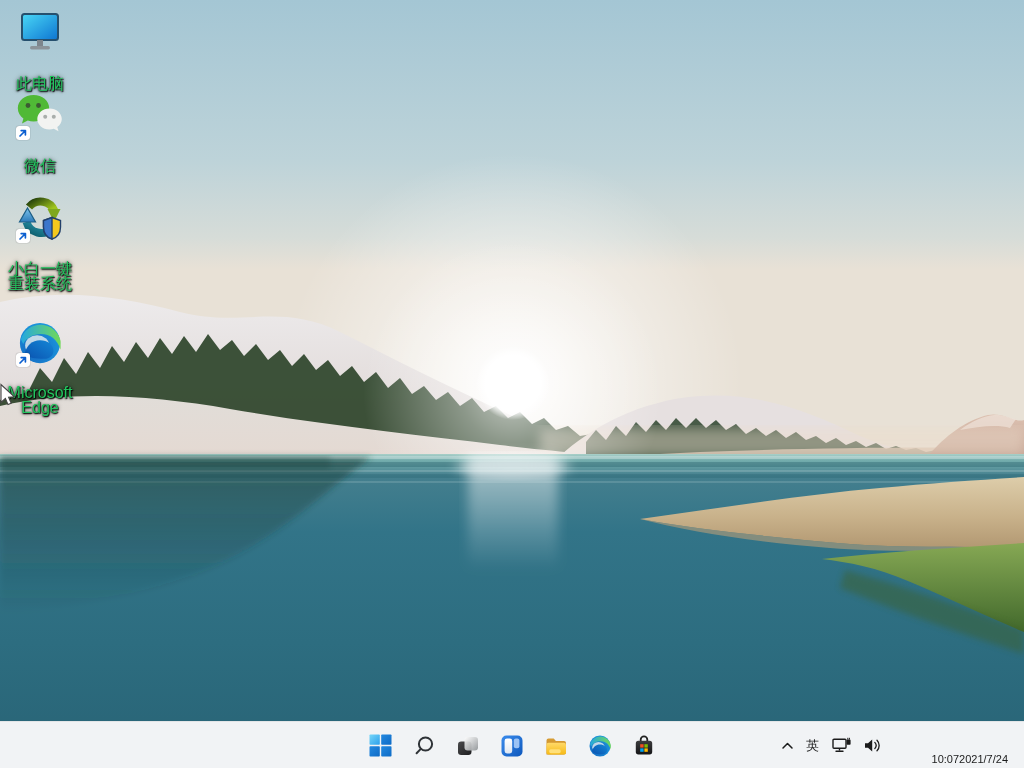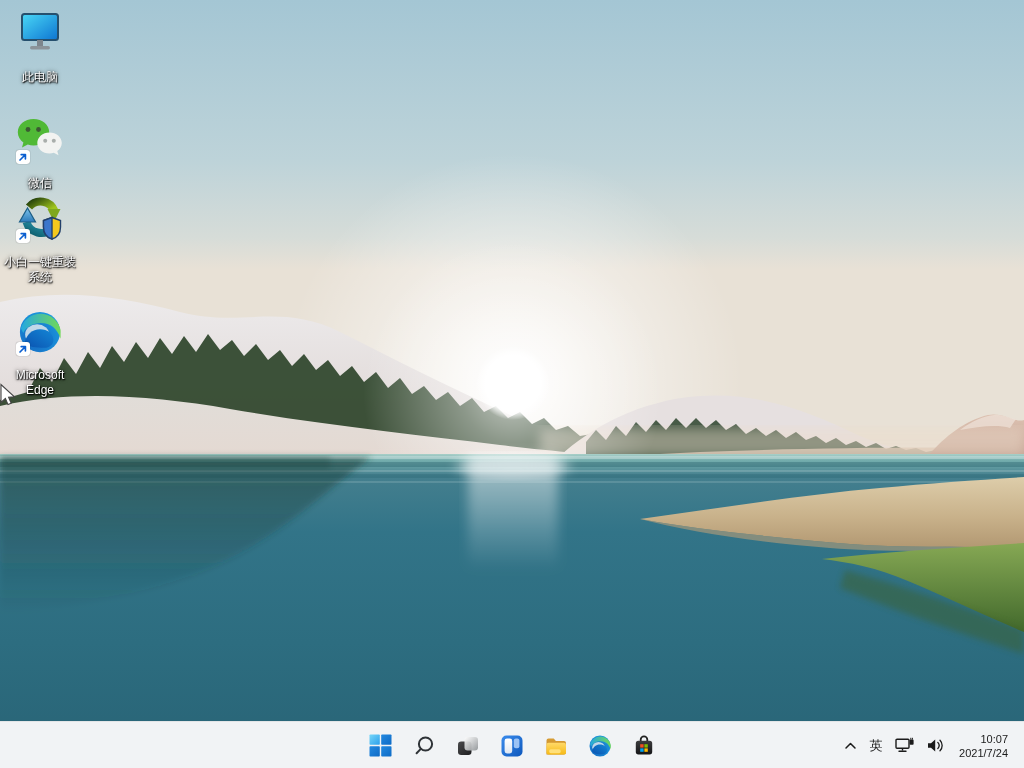--- a/index.html
+++ b/index.html
@@ -12,22 +12,22 @@
   .wallpaper{position:absolute;left:0;top:0;width:1024px;height:768px;display:block;}
 
   
   .desktop-icon{
     position:absolute;left:1px;width:78px;
     display:flex;flex-direction:column;align-items:center;
     cursor:default;
   }
   .icon-art{position:relative;width:46px;height:48px;flex:none;}
   .icon-label{
-    margin-top:12px;max-width:76px;text-align:center;
-    font-size:12px;line-height:15px;color:#ffffff;
+    margin-top:18px;max-width:76px;text-align:center;
+    font-size:16px;line-height:15px;color:#22c55e;
     text-shadow:0 1px 2px rgba(0,0,0,.9),0 0 4px rgba(0,0,0,.65),1px 1px 1px rgba(0,0,0,.8);
     word-break:break-word;
   }
   .shortcut-badge{
     position:absolute;left:-1px;bottom:0;width:14px;height:14px;
     background:#fff;border-radius:3px;
     box-shadow:0 0 1px rgba(0,0,0,.55);
     display:flex;align-items:center;justify-content:center;
   }
 
@@ -48,22 +48,22 @@
     position:absolute;right:0;top:0;height:47px;
     display:flex;align-items:center;padding-right:14px;
   }
   .tray-btn{
     height:40px;border:none;background:transparent;border-radius:6px;
     display:flex;align-items:center;justify-content:center;padding:0 6px;cursor:pointer;
     color:#1b1b1b;
   }
   .ime{font-size:13px;font-weight:400;min-width:26px;}
   .clock{
-    flex-direction:column;align-items:flex-end;justify-content:center;
-    font-size:11px;line-height:14px;color:#1b1b1b;text-align:right;padding:0 2px 0 8px;
+    flex-direction:row;align-items:flex-end;justify-content:center;
+    font-size:11px;line-height:14px;color:#1b1b1b;text-align:right;padding:0 2px 0 8px;margin-left:36px;
   }
   .cursor{position:absolute;left:-2px;top:383px;pointer-events:none;}
 </style>
 </head>
 <body>
 
 <div class="desktop">
 
   <svg class="wallpaper" viewBox="0 0 1024 768" preserveAspectRatio="none">
     <defs>
@@ -180,21 +180,21 @@
           </linearGradient>
         </defs>
         <rect x="5" y="4" width="36" height="26" rx="2.5" fill="url(#pcg)" stroke="#26506e" stroke-width="2"></rect>
         <rect x="20" y="30" width="6" height="6" fill="#7d858c"></rect>
         <rect x="13" y="36" width="20" height="3.5" rx="1.7" fill="#8b9399"></rect>
       </svg>
     </div>
     <div class="icon-label">此电脑</div>
   </div>
 
-  <div class="desktop-icon" style="top:116px">
+  <div class="desktop-icon" style="top:92px">
     <div class="icon-art">
       <svg width="46" height="48" viewBox="0 0 46 48">
         <path d="M16.5,3 C7.6,3 0.8,8.9 0.8,16.2 C0.8,20.4 3,24 6.4,26.4 L5,31.5 L10.8,28.6 C12.6,29.2 14.5,29.5 16.5,29.5 C25.4,29.5 32.2,23.5 32.2,16.2 C32.2,8.9 25.4,3 16.5,3 Z" fill="#50b936"></path>
         <circle cx="11" cy="13.5" r="2.4" fill="#3c5a33"></circle>
         <circle cx="21.5" cy="13.5" r="2.4" fill="#3c5a33"></circle>
         <path d="M32.5,16.5 C25.6,16.5 20.3,21.2 20.3,27 C20.3,32.8 25.6,37.5 32.5,37.5 C34,37.5 35.5,37.3 36.8,36.8 L41.5,39.2 L40.3,35 C43,33.1 44.8,30.2 44.8,27 C44.8,21.2 39.4,16.5 32.5,16.5 Z" fill="#f2f3f1"></path>
         <circle cx="28.2" cy="24.8" r="2" fill="#a9aeab"></circle>
         <circle cx="36.8" cy="24.8" r="2" fill="#a9aeab"></circle>
       </svg>
       <span class="shortcut-badge">
@@ -232,21 +232,21 @@
       </svg>
       <span class="shortcut-badge">
         <svg width="10" height="10" viewBox="0 0 10 10">
             <path d="M2,8 L7,3 M3.2,2.6 L7.4,2.6 L7.4,6.8" stroke="#0b5fd0" stroke-width="1.7" fill="none" stroke-linecap="round" stroke-linejoin="round"></path>
           </svg>
       </span>
     </div>
     <div class="icon-label">小白一键重装系统</div>
   </div>
 
-  <div class="desktop-icon" style="top:308px">
+  <div class="desktop-icon" style="top:319px">
     <div class="icon-art">
       <svg width="46" height="48" viewBox="0 0 48 48">
         <defs>
           <radialGradient id="egBase" cx="0.35" cy="0.7" r="0.8">
             <stop offset="0" stop-color="#1565c0"></stop>
               <stop offset="1" stop-color="#1b9ce0"></stop>
           </radialGradient>
           <linearGradient id="egTop" x1="0" y1="0" x2="1" y2="0">
             <stop offset="0" stop-color="#24a8e0"></stop>
               <stop offset="1" stop-color="#71d957"></stop>

